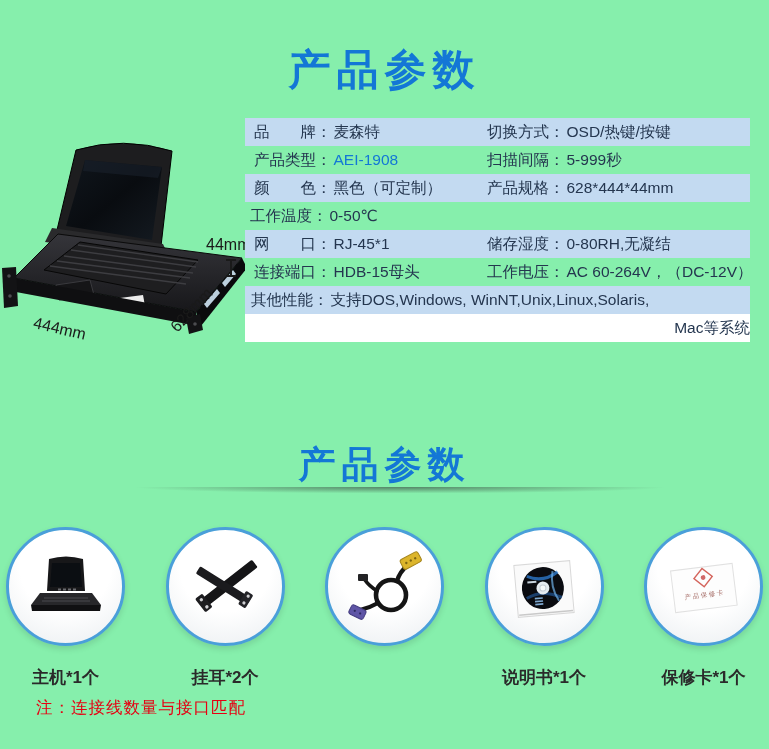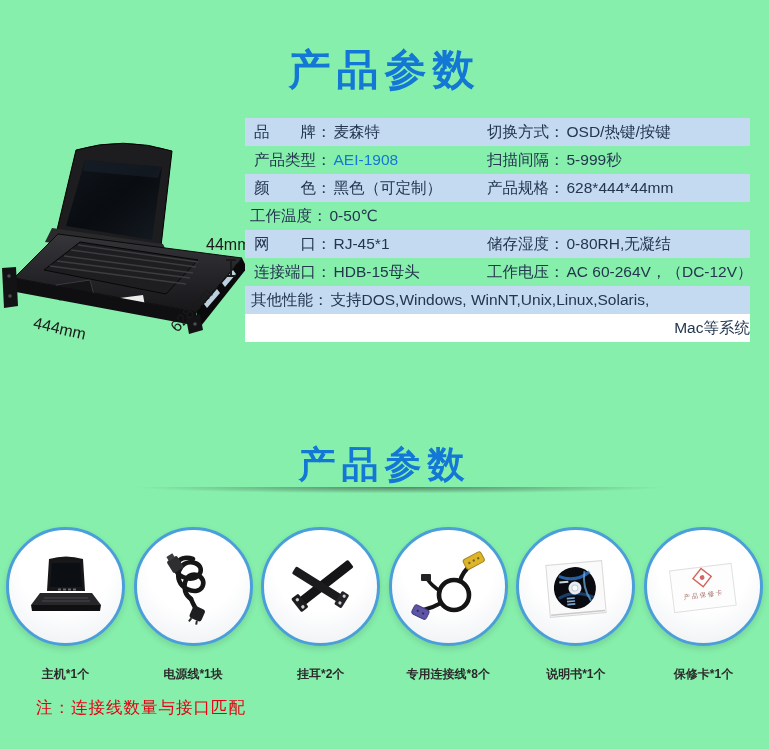--- a/index.html
+++ b/index.html
@@ -56,21 +56,21 @@
   }
   .pack-item { width:121px; display:flex; flex-direction:column; align-items:center; }
   .pack-circle {
     width:119px; height:119px; border-radius:50%;
     border:3px solid #4a9fd9;
     background:radial-gradient(circle at 50% 32%, #ffffff 48%, #e9edf0 100%);
     display:flex; align-items:center; justify-content:center;
     box-shadow:0 3px 6px rgba(0,0,0,0.12);
   }
   .pack-label {
-    margin-top:20px; font-size:12px; font-weight:600; color:#2a2a2a; white-space:nowrap;
+    margin-top:20px; font-size:17px; font-weight:600; color:#2a2a2a; white-space:nowrap;
   }
   #pack-note {
     position:absolute; left:36px; top:697px;
     color:#e60012; font-size:16.5px; font-weight:500; letter-spacing:1px;
   }
 </style>
 </head>
 <body>
 
 <div id="page">
@@ -196,38 +196,20 @@
               <rect x="34" y="41.5" width="3" height="2"></rect>
               <rect x="39" y="41.5" width="3" height="2"></rect>
               <rect x="44" y="41.5" width="3" height="2"></rect>
               <rect x="49" y="41.5" width="3" height="2"></rect>
             </g>
         </svg>
       </div>
       <span class="pack-label">主机*1个</span>
     </div>
 
-    <div class="pack-item">
-      <div class="pack-circle">
-        <svg width="80" height="80" viewBox="0 0 80 80">
-          <path d="M40,12 C24,6 16,24 30,30 C46,37 54,20 42,16 C26,11 18,34 34,42 C50,50 56,32 44,28 C32,24 26,44 38,52" fill="none" stroke="#161616" stroke-width="4.6" stroke-linecap="round"></path>
-          <path d="M38,52 C40,57 42,60 43,62" fill="none" stroke="#161616" stroke-width="4.6" stroke-linecap="round"></path>
-          <g transform="rotate(24 44 66)">
-            <rect x="38" y="60" width="13" height="13" rx="3" fill="#1e1e20"></rect>
-            <line x1="41" y1="73" x2="40" y2="77" stroke="#2c2c2e" stroke-width="2"></line>
-            <line x1="47" y1="73" x2="48" y2="77" stroke="#2c2c2e" stroke-width="2"></line>
-          </g>
-          <g transform="rotate(-32 23 17)">
-            <rect x="16" y="10" width="12" height="14" rx="2" fill="#2e2e31"></rect>
-            <rect x="18.5" y="6" width="7" height="5" fill="#3c3c40"></rect>
-          </g>
-        </svg>
-      </div>
-      <span class="pack-label">电源线*1块</span>
-    </div>
 
     <div class="pack-item">
       <div class="pack-circle">
         <svg width="80" height="80" viewBox="0 0 80 80">
           <g transform="rotate(52 40 40)">
             <rect x="35" y="2" width="9.5" height="68" rx="1.5" fill="#151517"></rect>
             <rect x="31" y="62" width="17" height="9" rx="1.5" fill="#1d1d20"></rect>
             <circle cx="35.5" cy="66.5" r="1.7" fill="#cfcfd2"></circle>
               <circle cx="44.5" cy="66.5" r="1.7" fill="#cfcfd2"></circle>
           </g>
@@ -256,21 +238,20 @@
               <circle cx="71" cy="13.5" r="1.2" fill="#7c6412"></circle>
           </g>
           <g transform="rotate(26 12 66)">
             <rect x="4" y="60" width="16" height="10" rx="2.5" fill="#5f55a6" stroke="#453d80" stroke-width="1"></rect>
             <circle cx="9" cy="65" r="1.1" fill="#2e2960"></circle>
               <circle cx="15" cy="65" r="1.1" fill="#2e2960"></circle>
           </g>
           <rect x="13" y="27" width="10" height="7" rx="1" fill="#232325"></rect>
         </svg>
       </div>
-      <span class="pack-label">专用连接线*8个</span>
     </div>
 
     <div class="pack-item">
       <div class="pack-circle">
         <svg width="80" height="80" viewBox="0 0 80 80">
           <g transform="rotate(-5 40 42)">
             <rect x="12" y="16" width="56" height="52" fill="#fafafa" stroke="#d9d9d9" stroke-width="1"></rect>
             <line x1="13" y1="66" x2="67" y2="66" stroke="#c9c9c9" stroke-width="1.6"></line>
             <circle cx="39" cy="41" r="21" fill="#0a0b10"></circle>
             <path d="M24,28 Q40,36 55,26" stroke="#2f7fd6" stroke-width="3" fill="none" opacity="0.75"></path>

